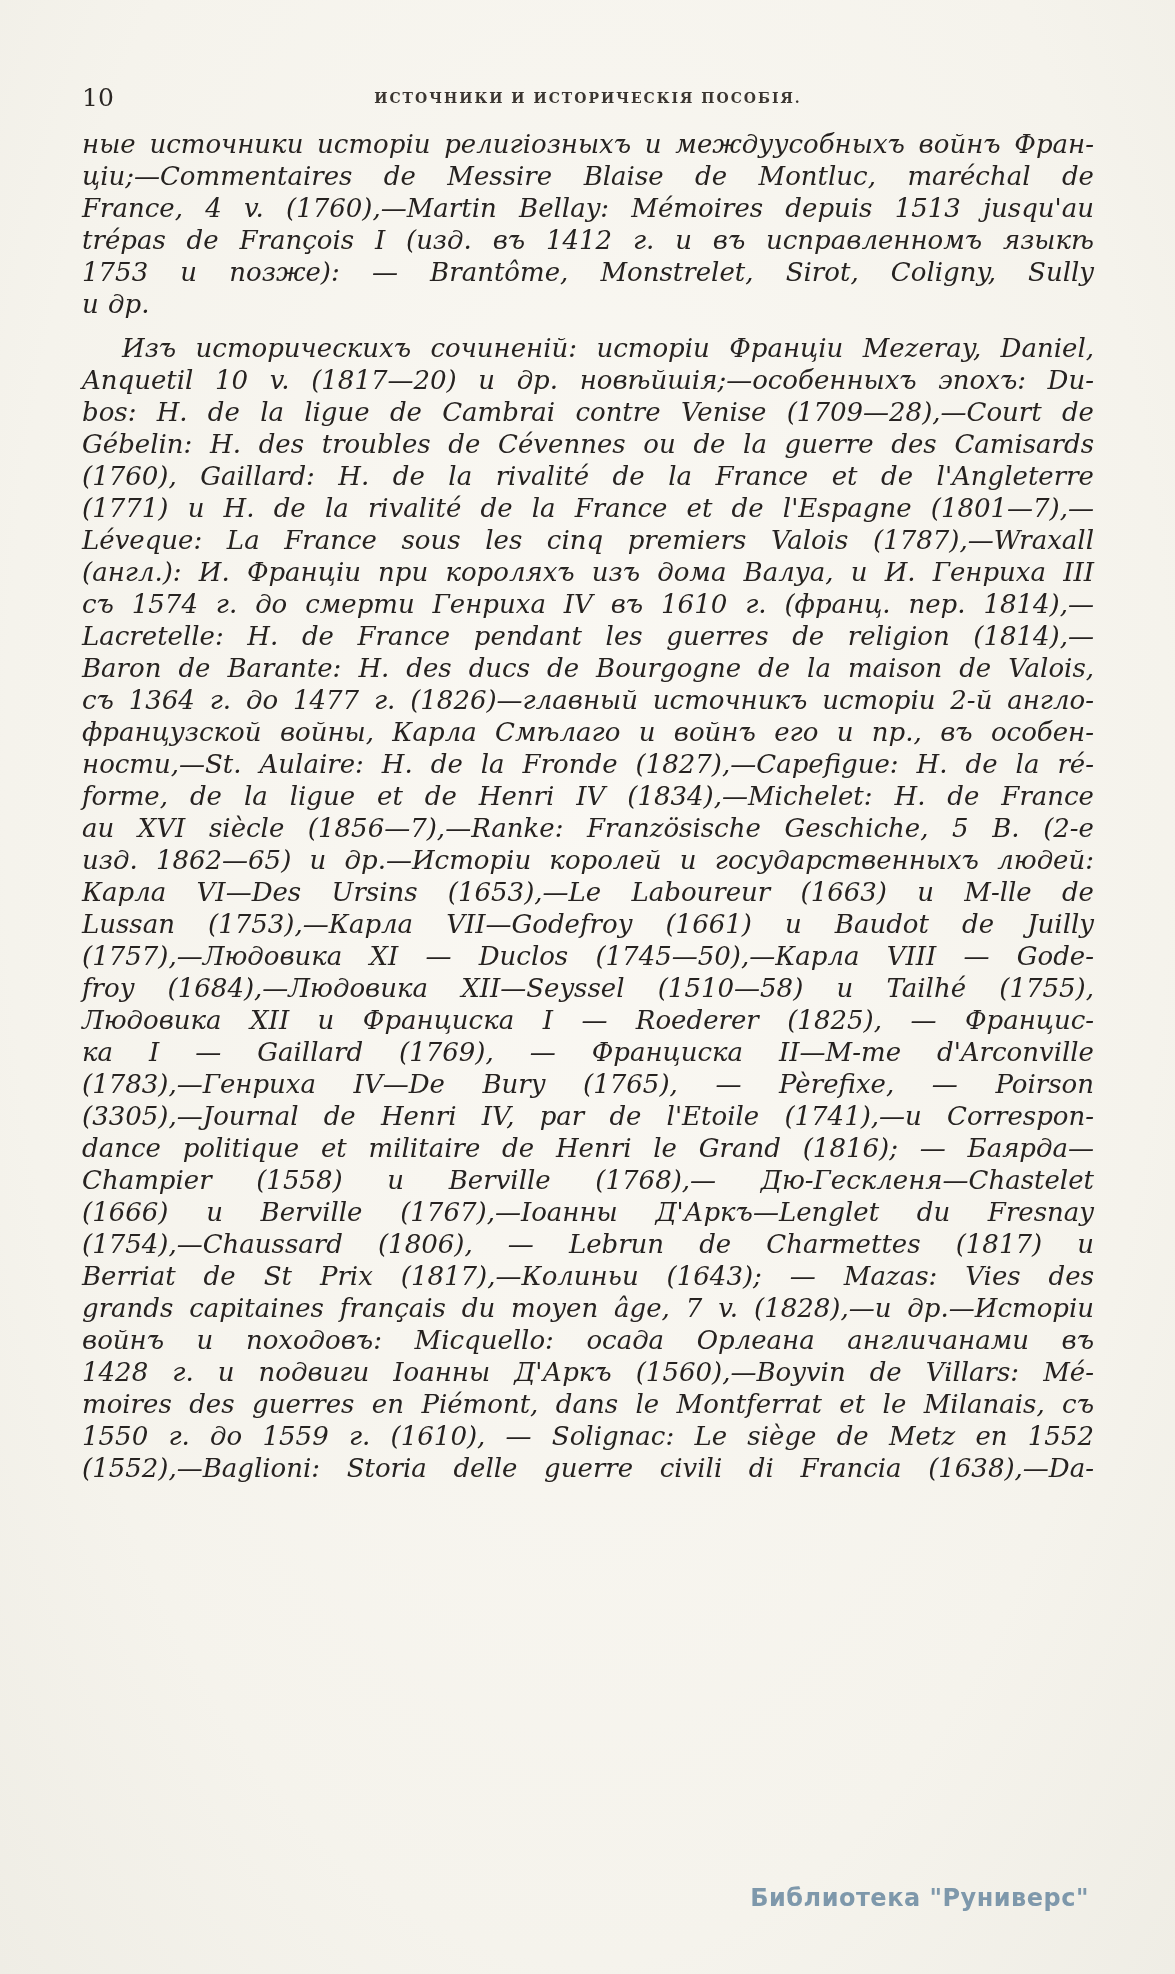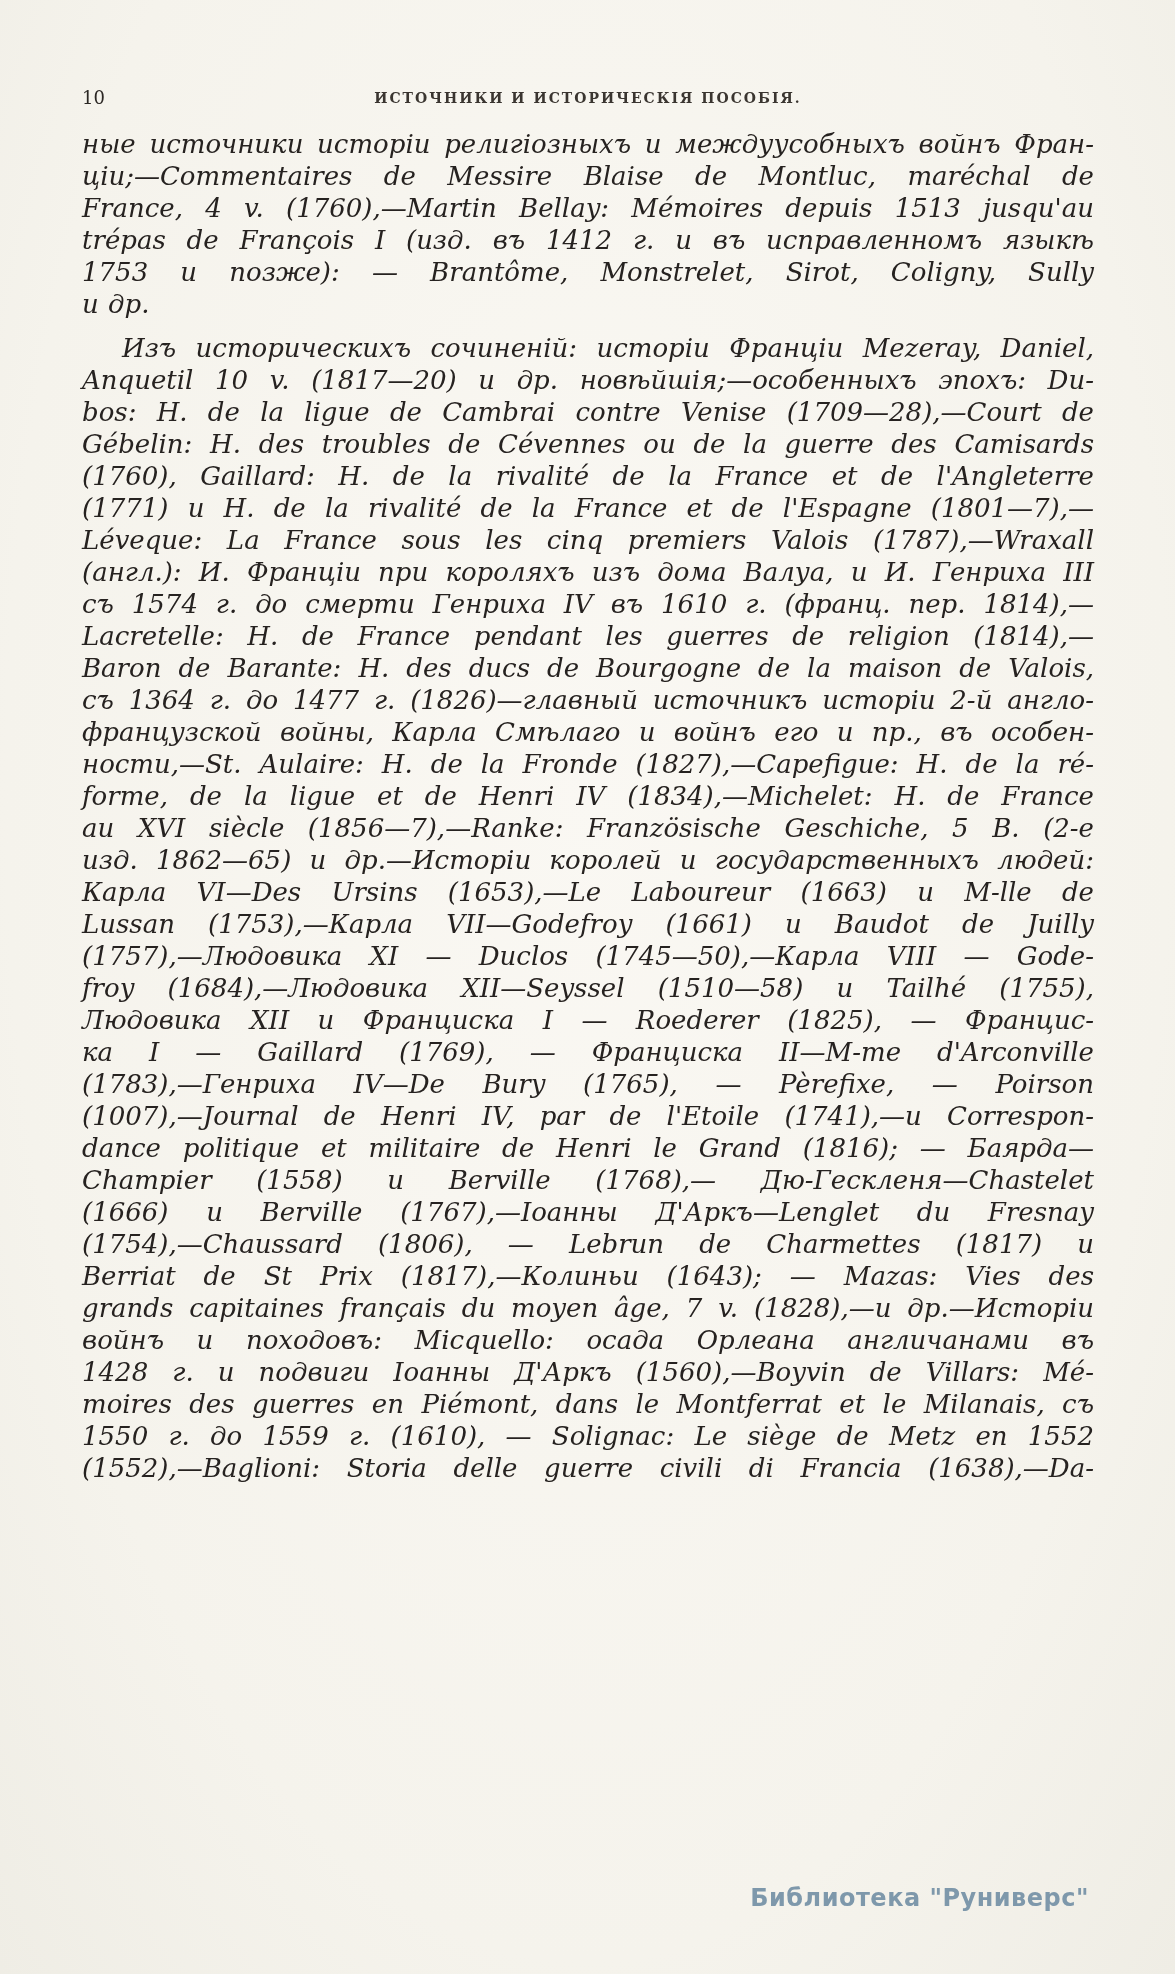--- a/index.html
+++ b/index.html
@@ -22,21 +22,21 @@
     position: absolute;
     top: 84px;
     left: 82px;
     width: 1012px;
     height: 30px;
   }
   .page-number {
     position: absolute;
     left: 0;
     top: 0;
-    font-size: 18px;
+    font-size: 25px;
     line-height: 28px;
     color: #2b2724;
   }
   .running-head {
     display: block;
     width: 100%;
     text-align: center;
     font-size: 14px;
     line-height: 28px;
     font-weight: 700;
@@ -121,21 +121,21 @@
         <div class="line">forme, de la ligue et de Henri IV (1834),—Michelet: H. de France</div>
         <div class="line">au XVI siècle (1856—7),—Ranke: Französische Geschiche, 5 B. (2-е</div>
         <div class="line">изд. 1862—65) и др.—Исторіи королей и государственныхъ людей:</div>
         <div class="line">Карла VI—Des Ursins (1653),—Le Laboureur (1663) и M-lle de</div>
         <div class="line">Lussan (1753),—Карла VII—Godefroy (1661) и Baudot de Juilly</div>
         <div class="line">(1757),—Людовика XI — Duclos (1745—50),—Карла VIII — Gode-</div>
         <div class="line">froy (1684),—Людовика XII—Seyssel (1510—58) и Tailhé (1755),</div>
         <div class="line">Людовика XII и Франциска I — Roederer (1825), — Францис-</div>
         <div class="line">ка I — Gaillard (1769), — Франциска II—M-me d'Arconville</div>
         <div class="line">(1783),—Генриха IV—De Bury (1765), — Pèrefixe, — Poirson</div>
-        <div class="line">(1007),—Journal de Henri IV, par de l'Etoile (1741),—и Correspon-</div>
+        <div class="line">(3305),—Journal de Henri IV, par de l'Etoile (1741),—и Correspon-</div>
         <div class="line">dance politique et militaire de Henri le Grand (1816); — Баярда—</div>
         <div class="line">Champier (1558) и Berville (1768),— Дю-Гескленя—Chastelet</div>
         <div class="line">(1666) и Berville (1767),—Іоанны Д'Аркъ—Lenglet du Fresnay</div>
         <div class="line">(1754),—Chaussard (1806), — Lebrun de Charmettes (1817) и</div>
         <div class="line">Berriat de St Prix (1817),—Колиньи (1643); — Mazas: Vies des</div>
         <div class="line">grands capitaines français du moyen âge, 7 v. (1828),—и др.—Исторіи</div>
         <div class="line">войнъ и походовъ: Micquello: осада Орлеана англичанами въ</div>
         <div class="line">1428 г. и подвиги Іоанны Д'Аркъ (1560),—Boyvin de Villars: Mé-</div>
         <div class="line">moires des guerres en Piémont, dans le Montferrat et le Milanais, съ</div>
         <div class="line">1550 г. до 1559 г. (1610), — Solignac: Le siège de Metz en 1552</div>

